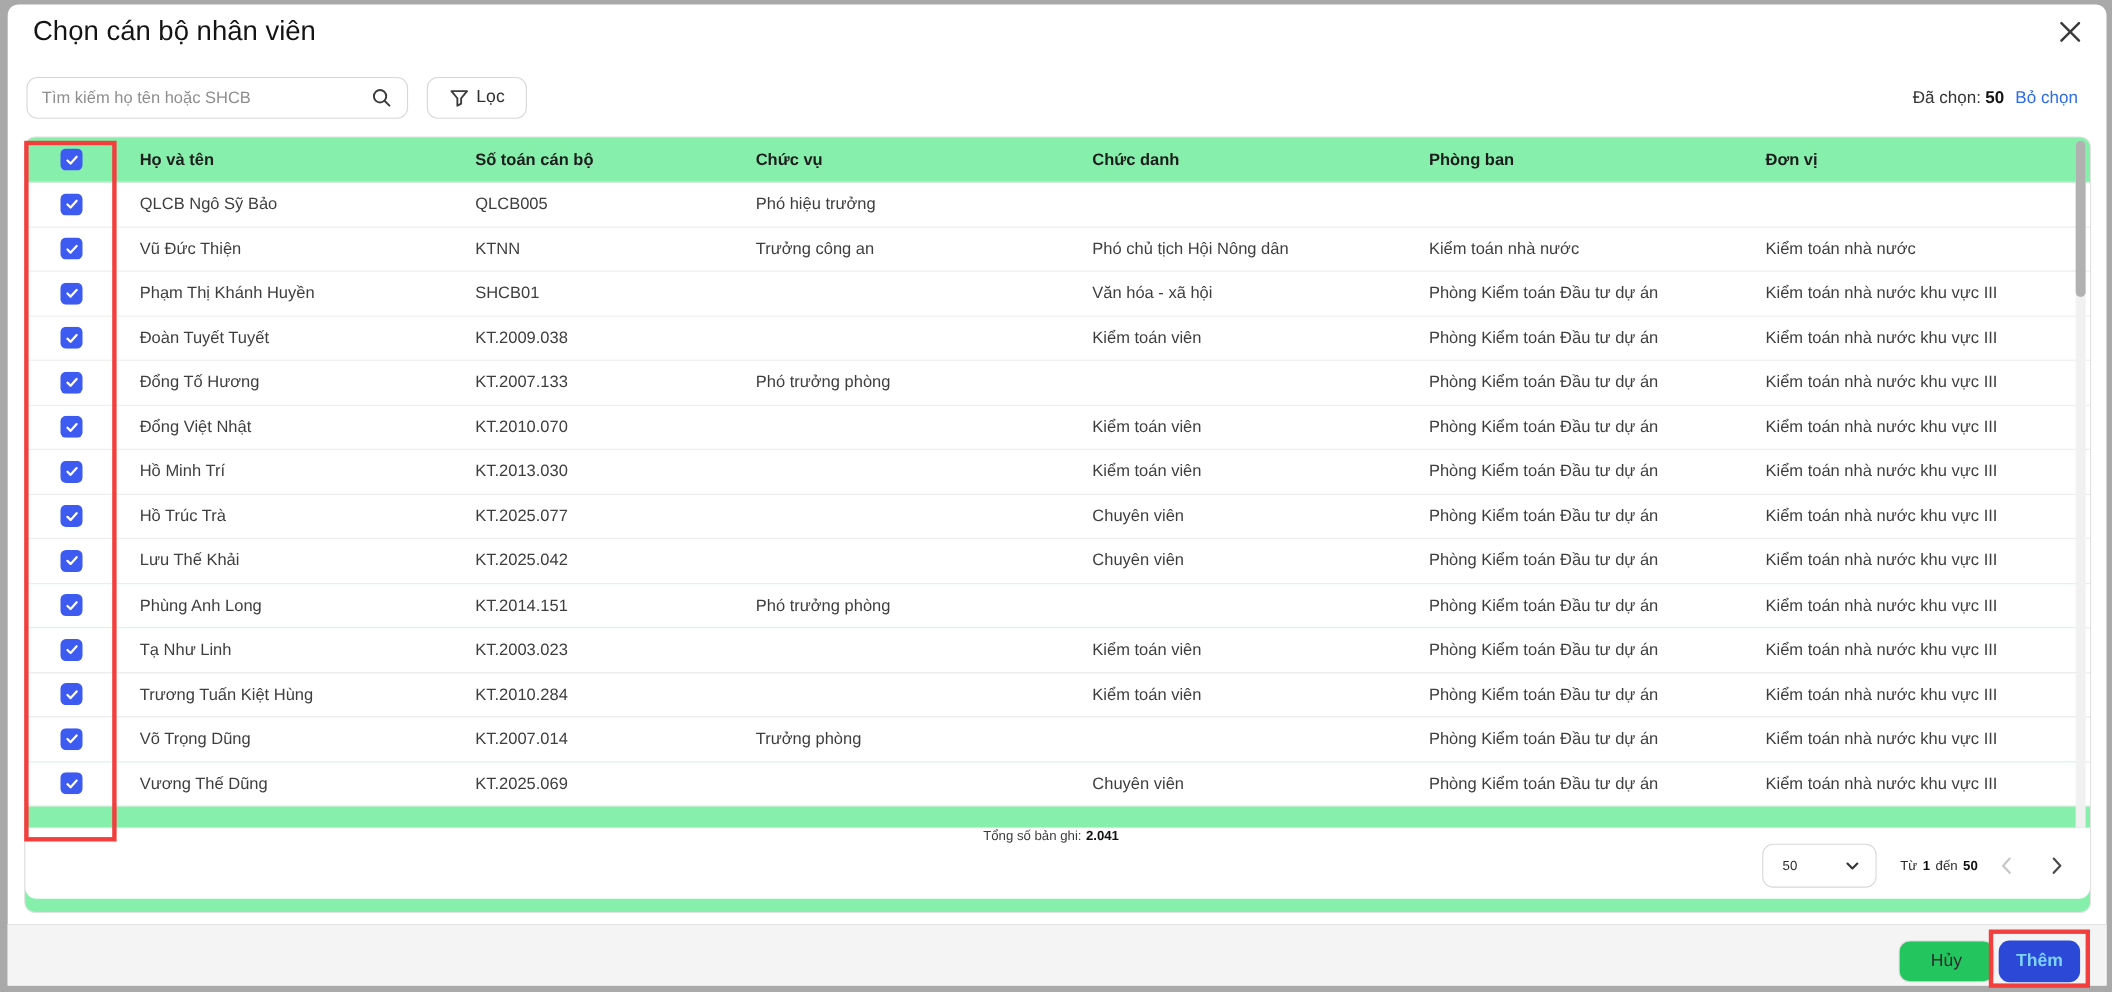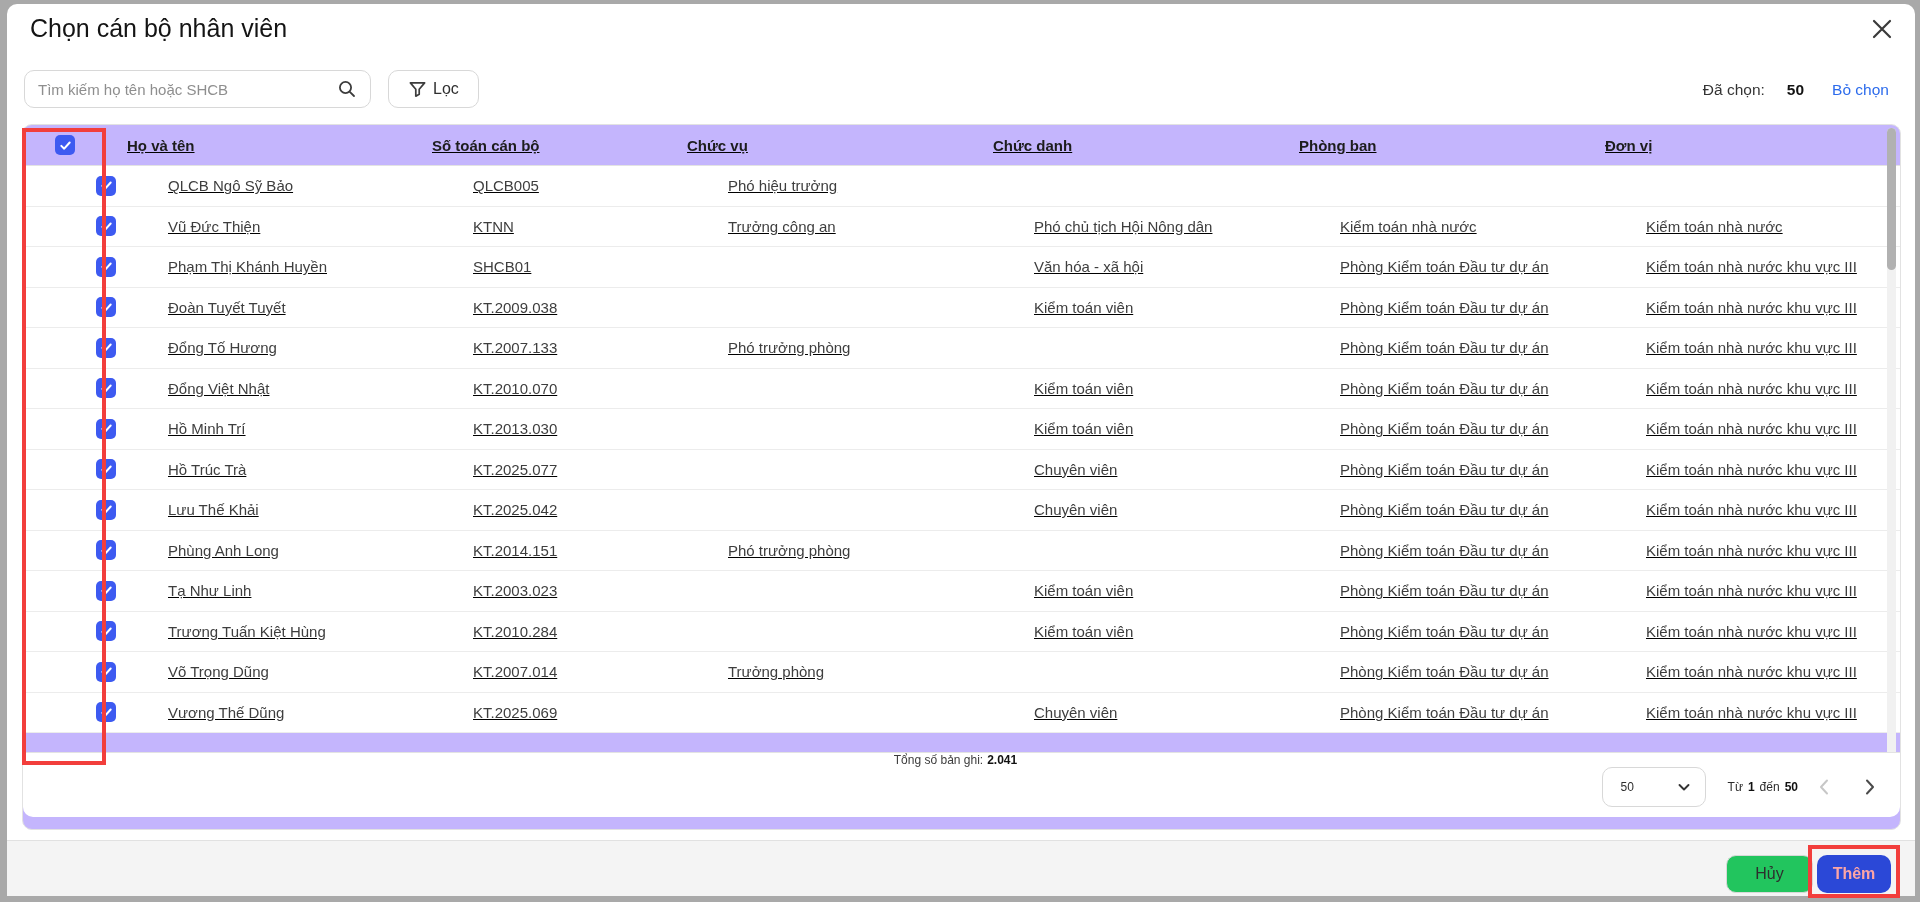--- a/index.html
+++ b/index.html
@@ -25,33 +25,33 @@
     padding:0 13px; background:#fff;
   }
   .search-box input { border:none; outline:none; flex:1; font-size:15px; color:#333; font-family:"Liberation Sans",sans-serif; background:transparent; }
   .search-box input::placeholder { color:#8e8e8e; }
   .filter-btn {
     position:absolute; left:381px; top:66px; height:38px; padding:0 19px;
     border:1px solid #d8d8d8; border-radius:10px; background:#fff;
     display:flex; align-items:center; gap:6px; font-size:16px; color:#2f2f2f; cursor:pointer;
     font-family:"Liberation Sans",sans-serif;
   }
-  .selected-info { position:absolute; top:77px; right:26px; display:flex; align-items:center; gap:22px; font-size:15.5px; color:#343434; }
+  .selected-info { position:absolute; top:77px; right:26px; display:flex; align-items:center; gap:4px; font-size:15.5px; color:#343434; }
   .selected-info b { color:#131313; }
   .deselect-link { color:#2c6bec; cursor:pointer; margin-left:6px; text-decoration:none; }
 
   
   .table-wrap {
     position:absolute; left:15px; top:120px; width:1879px; height:706px;
-    border:1px solid #e2e2e2; border-radius:10px; background:#c4b5fd;text-decoration:underline;
+    border:1px solid #e2e2e2; border-radius:10px; background:#86efac;
   }
   .grid-row { display:grid; grid-template-columns:84px 305px 255px 306px 306px 306px 1fr; align-items:center; }
   .thead { height:41px; border-bottom:1px solid #e3e3e3; font-size:15px; font-weight:700; color:#1d1d1d; }
   .tbody { height:598px; overflow:hidden; }
-  .trow { height:40.5px; border-bottom:1px solid #ececec; font-size:15px; color:#3e3e3e; background:#fff;padding-left:41px; }
+  .trow { height:40.5px; border-bottom:1px solid #ececec; font-size:15px; color:#3e3e3e; background:#fff; }
   .cell { padding-left:20px; white-space:nowrap; overflow:hidden; }
   .cb-cell { padding-left:0; display:flex; justify-content:center; }
   .checkbox {
     width:20px; height:20px; border-radius:5px; background:#3d5af1;
     display:flex; align-items:center; justify-content:center; cursor:pointer; flex:0 0 auto;
   }
   
   .scrollbar-track { position:absolute; top:3px; right:4px; width:9px; height:634px; background:#f1f1f1; border-radius:5px; }
   .scrollbar-thumb { position:absolute; top:0px; left:0; width:9px; height:142px; background:#b1b1b1; border-radius:5px; cursor:grab; }
 
@@ -73,21 +73,21 @@
   .pag-nav { display:flex; align-items:center; gap:30px; margin-left:-4px; }
   .nav-btn { background:none; border:none; cursor:pointer; display:flex; align-items:center; }
 
   
   .footer-bar {
     position:absolute; left:0; bottom:0; width:100%; height:56px;
     background:#f4f4f4; border-top:1px solid #e1e1e1;
   }
   .btn { position:absolute; top:851px; height:38px; border-radius:10px; font-size:16px; display:flex; align-items:center; justify-content:center; cursor:pointer; font-family:"Liberation Sans",sans-serif; }
   .btn-cancel { left:1719px; width:87px; background:#22c55e; border:1px solid #d8d8d8; color:#2e2e2e; }
-  .btn-submit { left:1810px; width:74px; background:#2b48d7; border:none; color:#fca5a5; font-weight:700; }
+  .btn-submit { left:1810px; width:74px; background:#2b48d7; border:none; color:#7dd3fc; font-weight:700; }
 
   
   .hl-checkbox-col { position:absolute; left:15px; top:124px; width:84px; height:637px; border:4px solid #f23e3c; pointer-events:none; z-index:5; }
   .hl-submit { position:absolute; left:1801px; top:841px; width:92px; height:53px; border:4px solid #f23e3c; pointer-events:none; z-index:6; }
 
   svg { display:block; }
 </style>
 </head>
 <body>
 

